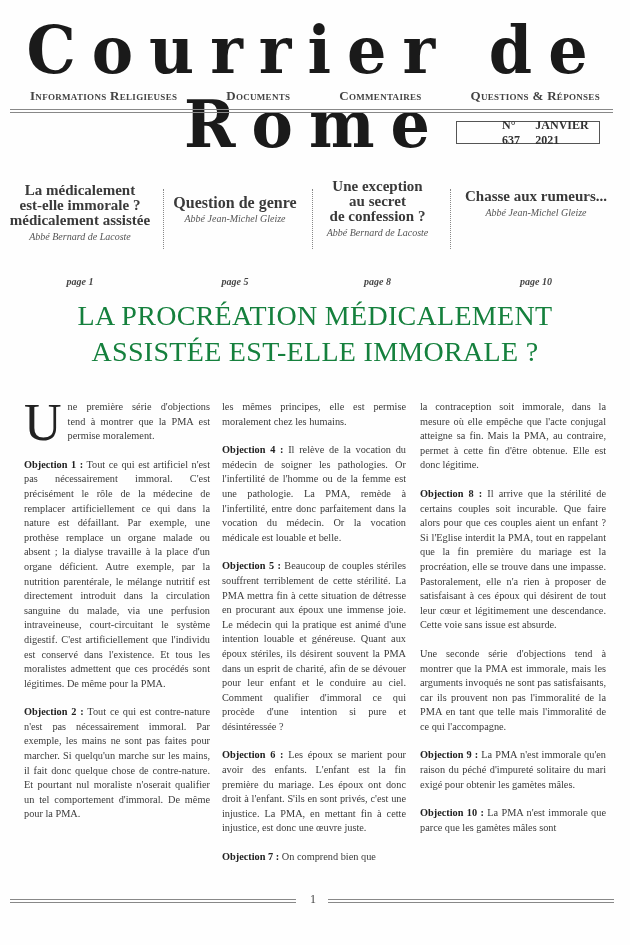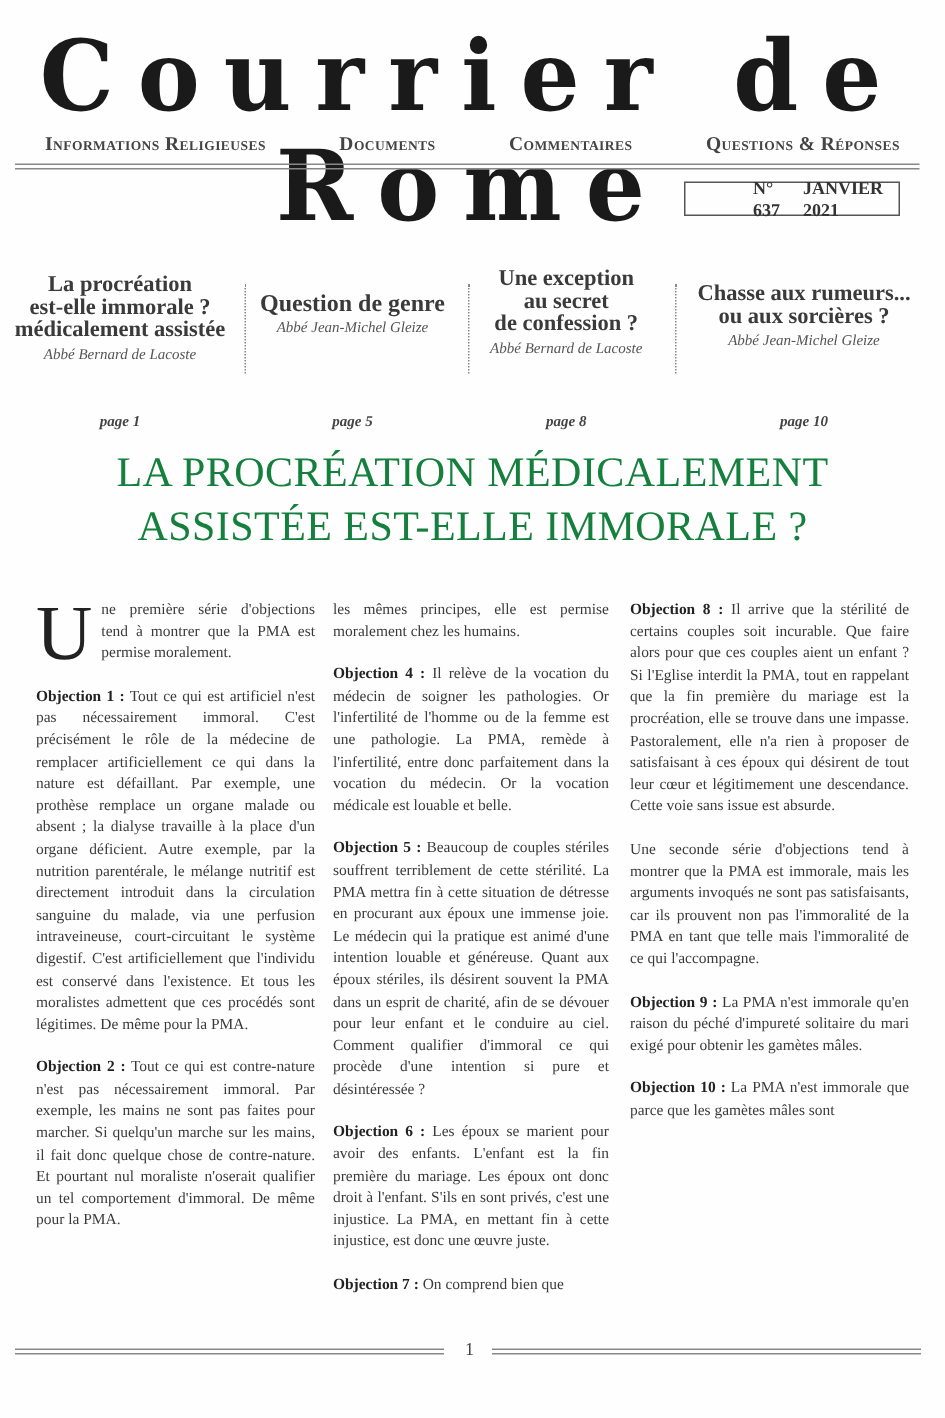--- a/index.html
+++ b/index.html
@@ -80,21 +80,21 @@
 <div class="rule-double rule-top"></div>
 
 <div class="issue-box">
   <span>N° 637</span>
   <span>JANVIER 2021</span>
 </div>
 
 <div class="teasers">
   <div class="teaser" style="left:0; width:160px; top:8px;">
     <div class="t-title">
-      <div>La procréation</div>
+      <div>La médicalement</div>
       <div>est-elle immorale ?</div>
       <div>médicalement assistée</div>
     </div>
     <div class="t-author">Abbé Bernard de Lacoste</div>
     <div class="t-page" style="top:73px;">page 1</div>
   </div>
   <div class="teaser-sep" style="left:163px;"></div>
 
   <div class="teaser" style="left:165px; width:140px; top:20px;">
     <div class="t-title" style="font-size:16px;">
@@ -112,21 +112,20 @@
       <div>de confession ?</div>
     </div>
     <div class="t-author">Abbé Bernard de Lacoste</div>
     <div class="t-page" style="top:77px;">page 8</div>
   </div>
   <div class="teaser-sep" style="left:450px;"></div>
 
   <div class="teaser" style="left:452px; width:168px; top:14px;">
     <div class="t-title">
       <div>Chasse aux rumeurs...</div>
-      <div>ou aux sorcières ?</div>
     </div>
     <div class="t-author">Abbé Jean-Michel Gleize</div>
     <div class="t-page" style="top:67px;">page 10</div>
   </div>
 </div>
 
 <div class="headline">
   <div>LA PROCRÉATION MÉDICALEMENT</div>
   <div>ASSISTÉE EST-ELLE IMMORALE ?</div>
 </div>
@@ -141,20 +140,21 @@
 
 <div class="col col-2">
   <p id="obj3cont">les mêmes principes, elle est permise moralement chez les humains.</p>
   <p><b>Objection 4 :</b><span> Il relève de la vocation du médecin de soigner les pathologies. Or l'infertilité de l'homme ou de la femme est une pathologie. La PMA, remède à l'infertilité, entre donc parfaitement dans la vocation du médecin. Or la vocation médicale est louable et belle.</span></p>
   <p><b>Objection 5 :</b><span> Beaucoup de couples stériles souffrent terriblement de cette stérilité. La PMA mettra fin à cette situation de détresse en procurant aux époux une immense joie. Le médecin qui la pratique est animé d'une intention louable et généreuse. Quant aux époux stériles, ils désirent souvent la PMA dans un esprit de charité, afin de se dévouer pour leur enfant et le conduire au ciel. Comment qualifier d'immoral ce qui procède d'une intention si pure et désintéressée ?</span></p>
   <p><b>Objection 6 :</b><span> Les époux se marient pour avoir des enfants. L'enfant est la fin première du mariage. Les époux ont donc droit à l'enfant. S'ils en sont privés, c'est une injustice. La PMA, en mettant fin à cette injustice, est donc une œuvre juste.</span></p>
   <p style="height: auto; overflow: hidden;"><b>Objection 7 :</b><span> On comprend bien que </span></p>
 </div>
 
 <div class="col col-3">
+  <p id="obj7cont">la contraception soit immorale, dans la mesure où elle empêche que l'acte conjugal atteigne sa fin. Mais la PMA, au contraire, permet à cette fin d'être obtenue. Elle est donc légitime.</p>
   <p><b>Objection 8 :</b><span> Il arrive que la stérilité de certains couples soit incurable. Que faire alors pour que ces couples aient un enfant ? Si l'Eglise interdit la PMA, tout en rappelant que la fin première du mariage est la procréation, elle se trouve dans une impasse. Pastoralement, elle n'a rien à proposer de satisfaisant à ces époux qui désirent de tout leur cœur et légitimement une descendance. Cette voie sans issue est absurde.</span></p>
   <p>Une seconde série d'objections tend à montrer que la PMA est immorale, mais les arguments invoqués ne sont pas satisfaisants, car ils prouvent non pas l'immoralité de la PMA en tant que telle mais l'immoralité de ce qui l'accompagne.</p>
   <p><b>Objection 9 :</b><span> La PMA n'est immorale qu'en raison du péché d'impureté solitaire du mari exigé pour obtenir les gamètes mâles.</span></p>
   <p><b>Objection 10 :</b><span> La PMA n'est immorale que parce que les gamètes mâles sont</span></p>
 </div>
 
 <div class="rule-double footer-rule-l"></div>
 <div class="page-num">1</div>
 <div class="rule-double footer-rule-r"></div>
 

